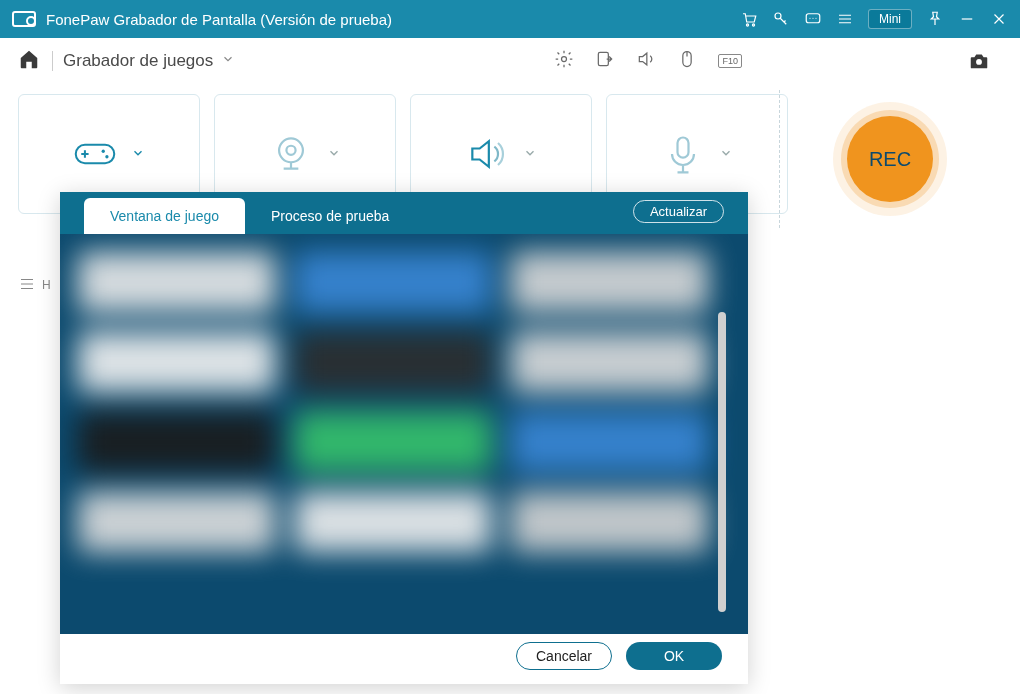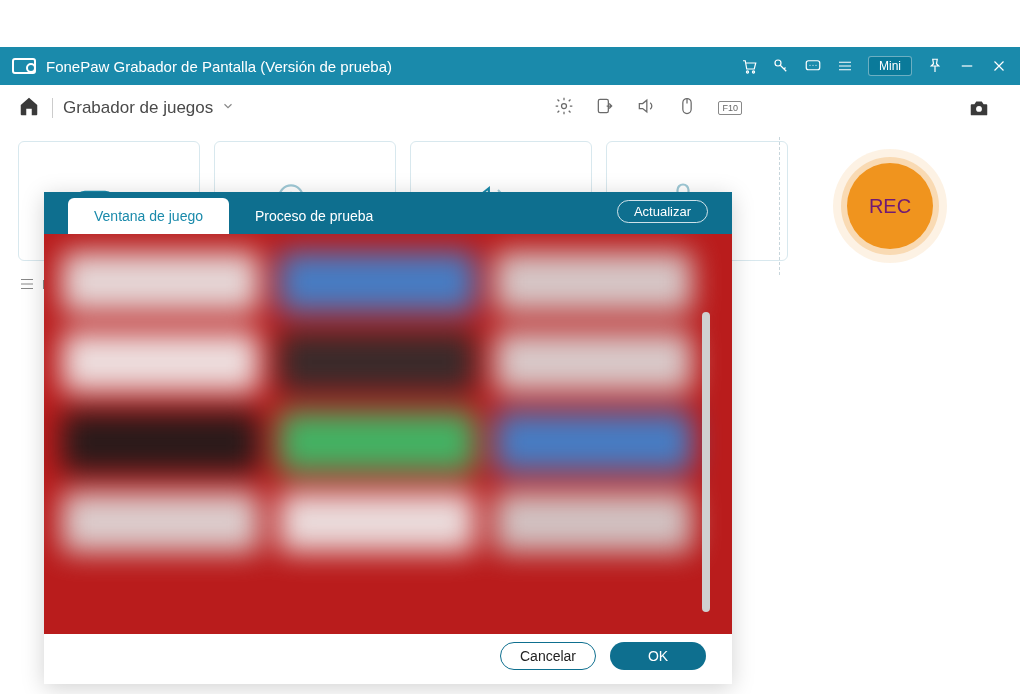--- a/index.html
+++ b/index.html
@@ -7,21 +7,20 @@
 
   
   .titlebar {
     height: 38px;
     background: #1a8aab;
     display: flex;
     align-items: center;
     padding: 0 12px;
     color: #fff;
     font-size: 14px;
-    margin-top: 47px;
   }
   .titlebar .logo-icon { width: 24px; height: 16px; border: 2px solid #fff; border-radius: 3px; margin-right: 10px; position: relative; }
   .titlebar .logo-icon::after { content:""; position:absolute; right:-2px; top:3px; width:6px; height:6px; background:#1a8aab; border:2px solid #fff; border-radius:50%; }
   .titlebar .title { flex: 1; font-size: 15px; }
   .titlebar .right-controls { display: flex; align-items: center; gap: 14px; }
   .titlebar .icon { width: 18px; height: 18px; display:flex; align-items:center; justify-content:center; color:#fff; cursor:pointer; }
   .mini-btn { background:#0a7a9a; border:1px solid rgba(255,255,255,0.4); padding:2px 10px; border-radius:3px; font-size:12px; color:#fff; cursor:pointer; }
   .icon svg { width:18px; height:18px; stroke:#fff; fill:none; stroke-width:1.6; }
 
   
@@ -77,21 +76,21 @@
     width:200px;
     height:150px;
     display:flex;
     align-items:center;
     justify-content:center;
   }
   .rec-btn {
     width:86px; height:86px; border-radius:50%;
     background:#f0941e;
     display:flex; align-items:center; justify-content:center;
-    color:#701a75; font-size:20px; font-weight:500;
+    color:#0c4a6e; font-size:20px; font-weight:500;
     box-shadow: 0 0 0 6px rgba(240,148,30,0.25), 0 0 0 14px rgba(240,148,30,0.12);
     cursor:pointer;
   }
   .vsep { position:absolute; right:240px; top:6px; bottom:6px; border-left:1px dashed #c8d6dc; }
 
   
   .bottom-strip {
     position:absolute;
     top:272px;
     left:18px;
@@ -100,24 +99,24 @@
     align-items:center;
     color:#888;
     font-size:12px;
     gap:6px;
   }
   .bottom-strip .listicon svg { width:18px; height:14px; stroke:#888; fill:none; stroke-width:1.4; }
 
   
   .modal {
     position:absolute;
-    left:44px;
+    left:60px;
     top:192px;
     width:688px;
-    background:#b91c1c;
+    background:#0c4a6e;
     box-shadow: 0 4px 22px rgba(0,0,0,0.18);
   }
   .modal .tabsbar {
     height:42px;
     background:#0e6f8f;
     display:flex;
     align-items:flex-end;
     padding:0 24px;
     position:relative;
   }

